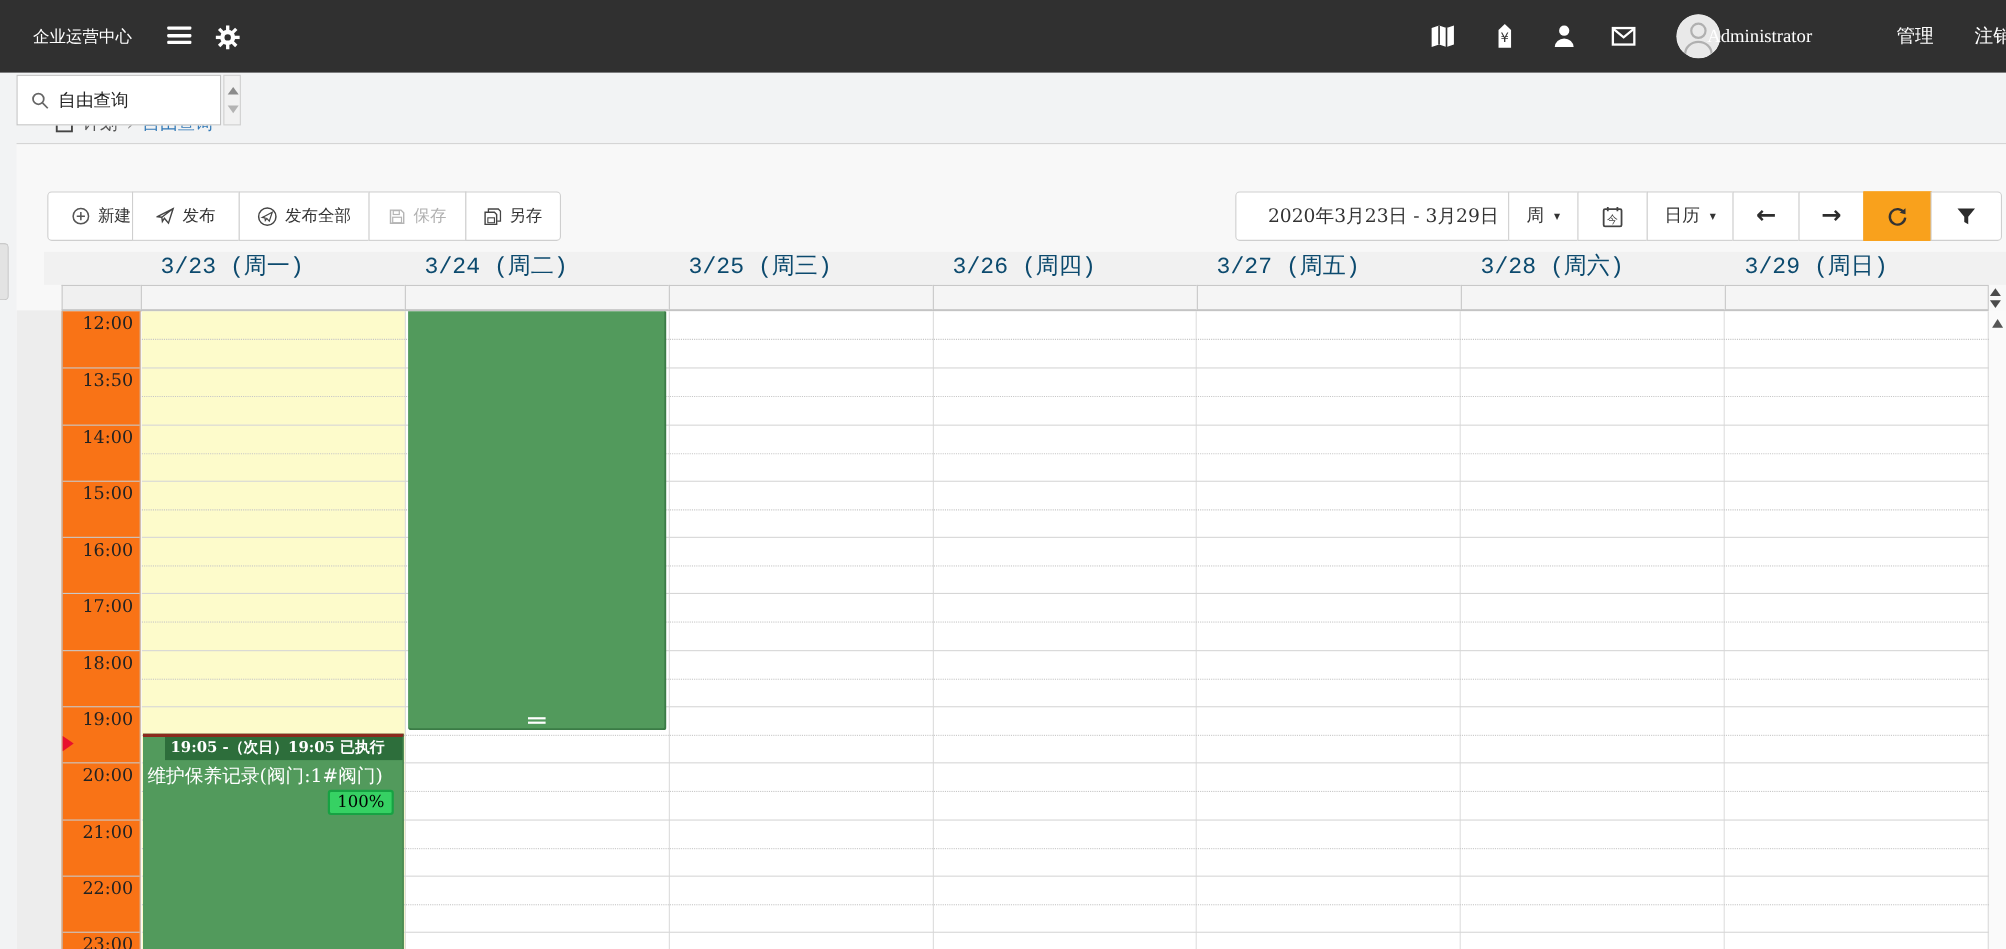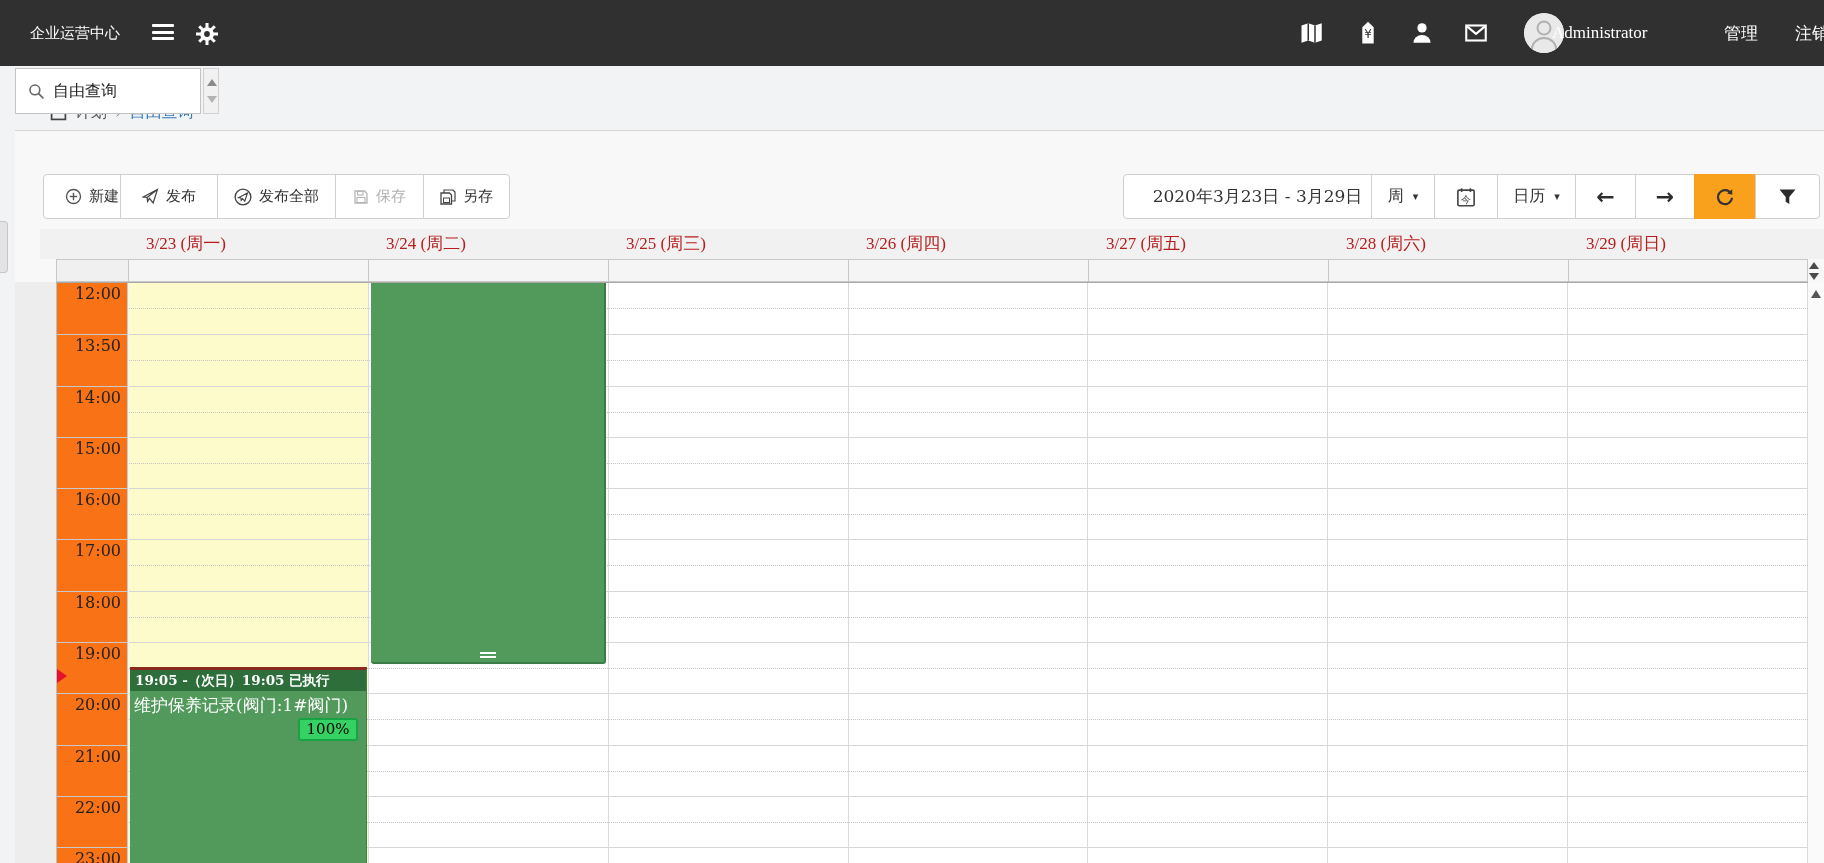--- a/index.html
+++ b/index.html
@@ -45,22 +45,22 @@
   .btn.disabled { color:#b0b0b0; cursor:default; }
   .serifbtn { font-family:"DejaVu Serif","Liberation Serif",serif; font-size:16px; }
   .daterange { font-family:"DejaVu Serif","Liberation Serif",serif; font-size:17px; }
   .btn.orange { background:#f9a11c; border-color:#f9a11c; }
   .caret { font-size:11px; color:#333; margin-left:2px; }
   .arrow-glyph { font-size:22px; font-weight:bold; color:#2d2d2d; }
 
   
   .cal-band { position:absolute; left:25px; top:98px; right:0; height:30px; background:#f1f1f1; }
   .day-labels { position:absolute; left:113px; top:98px; width:1680px; height:30px; display:flex; z-index:2; }
-  .day-label { width:240px; padding-left:18px; line-height:30px; color:#b91c1c; font-size:17px;
-               font-family:Liberation Serif, serif; white-space:nowrap; }
+  .day-label { width:240px; padding-left:18px; line-height:30px; color:#0c4a6e; font-size:21px;
+               font-family:Liberation Mono, monospace; white-space:nowrap; }
   .allday-row { position:absolute; left:41px; top:128px; width:1752px; height:23px; display:flex; }
   .allday-gutter { width:72px; height:23px; background:#f0f0f0; border:1px solid #c8c8c8; border-right:none; }
   .allday-cell { width:240px; height:23px; background:#f5f5f5; border:1px solid #c8c8c8; border-right:none; }
   .allday-cell:last-child { border-right:1px solid #c8c8c8; }
   .updown-ctl { position:absolute; right:4px; top:131px; width:12px; height:18px; }
   .updown-ctl .u { position:absolute; top:0; left:1px; width:0; height:0; border-left:5px solid transparent; border-right:5px solid transparent; border-bottom:7px solid #4a4a4a; }
   .updown-ctl .d { position:absolute; bottom:0; left:1px; width:0; height:0; border-left:5px solid transparent; border-right:5px solid transparent; border-top:7px solid #4a4a4a; }
 
   
   .grid-viewport { position:absolute; left:0; top:151px; right:0; bottom:0; overflow:hidden; }
@@ -83,21 +83,21 @@
   
   .ev-tue { position:absolute; left:242px; top:0; width:235px; height:381px; z-index:3;
             background:#529a5c; border-right:2px solid #3b7b46; border-bottom:2px solid #3b7b46;
             border-radius:0 0 3px 3px; }
   .ev-handle { position:absolute; left:50%; margin-left:-8px; bottom:4px; width:16px; height:6px; }
   .ev-handle i { display:block; height:2px; background:#fff; margin-bottom:2px; }
   .ev-mon { position:absolute; left:1px; top:384px; width:237px; bottom:0; z-index:3;
             background:#529a5c; border-top:3px solid #8b2a1e; border-right:1px solid #417f4a; }
   .ev-mon-header { height:21px; line-height:21px; background:#2d6e3b; color:#fff; font-weight:bold;
                    font-size:13.5px; padding-left:5px; white-space:nowrap;
-                   font-family:"DejaVu Serif","Liberation Serif",serif; }
+                   font-family:"DejaVu Serif","Liberation Serif",serif;margin-left:20px; }
   .ev-mon-title { color:#fff; font-size:17px; padding:3px 4px 0 4px; white-space:nowrap; overflow:hidden;
                   font-family:"DejaVu Serif","Liberation Serif",serif; }
   .ev-badge { position:absolute; right:8px; top:48px; width:60px; height:23px; background:#36d163;
               border:2px solid #17a243; border-radius:3px; color:#000; font-size:15px; line-height:19px;
               text-align:center; font-family:"DejaVu Serif","Liberation Serif",serif; }
   .now-marker { position:absolute; left:1px; top:386px; width:0; height:0; z-index:4;
                 border-top:7px solid transparent; border-bottom:7px solid transparent; border-left:10px solid #e8112d; }
 
   .scroll-strip { position:absolute; right:0; top:0; width:16px; bottom:0; background:#fafafa; }
   .scroll-up { position:absolute; right:3px; top:8px; width:0; height:0;

